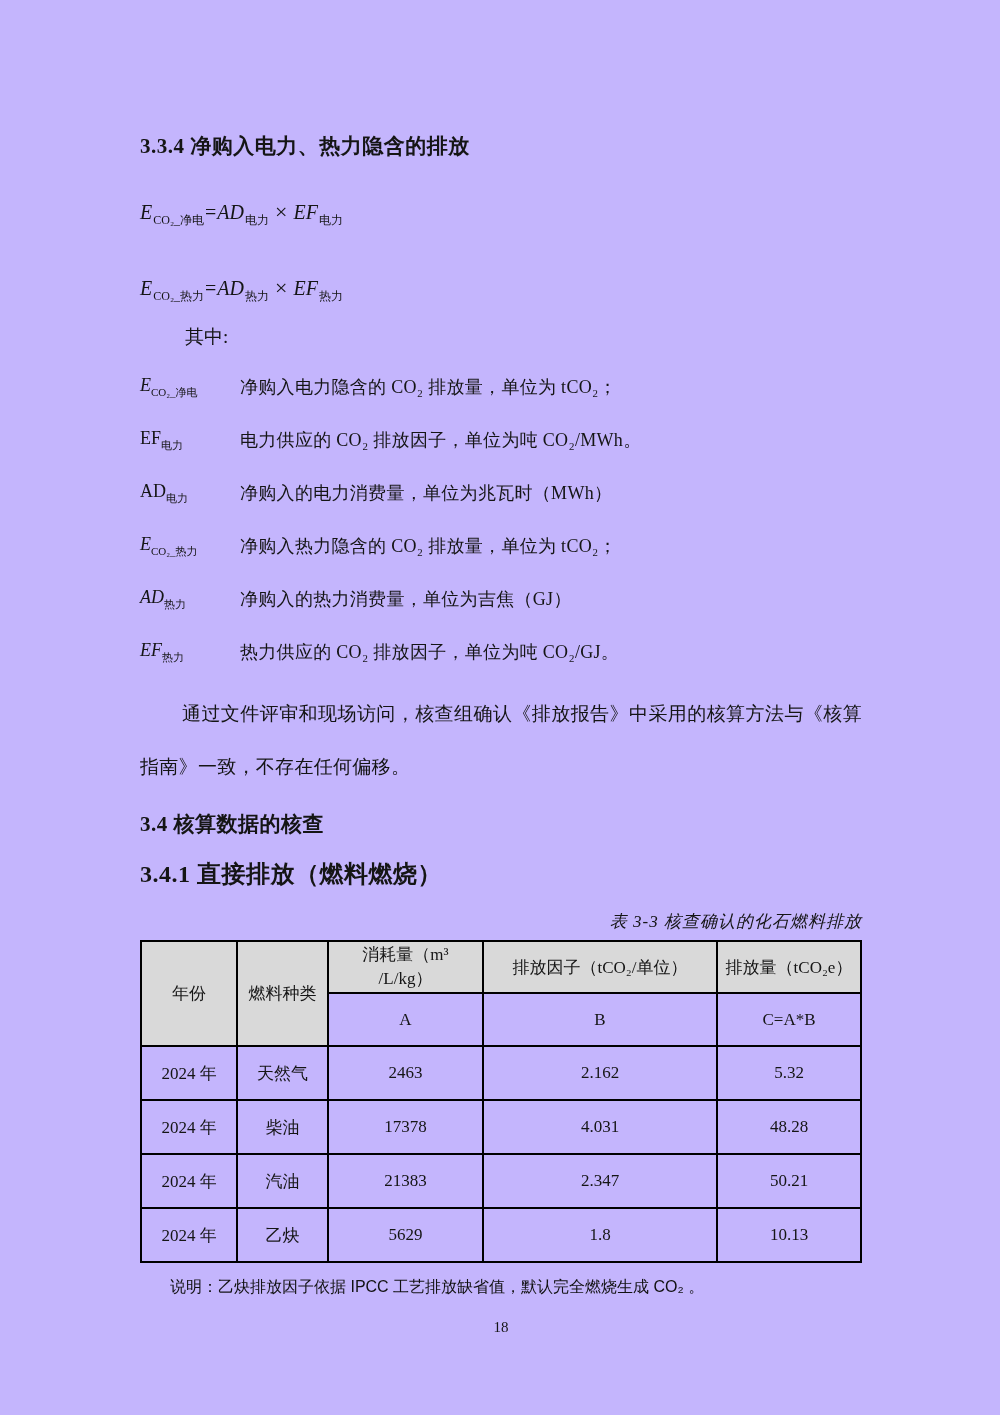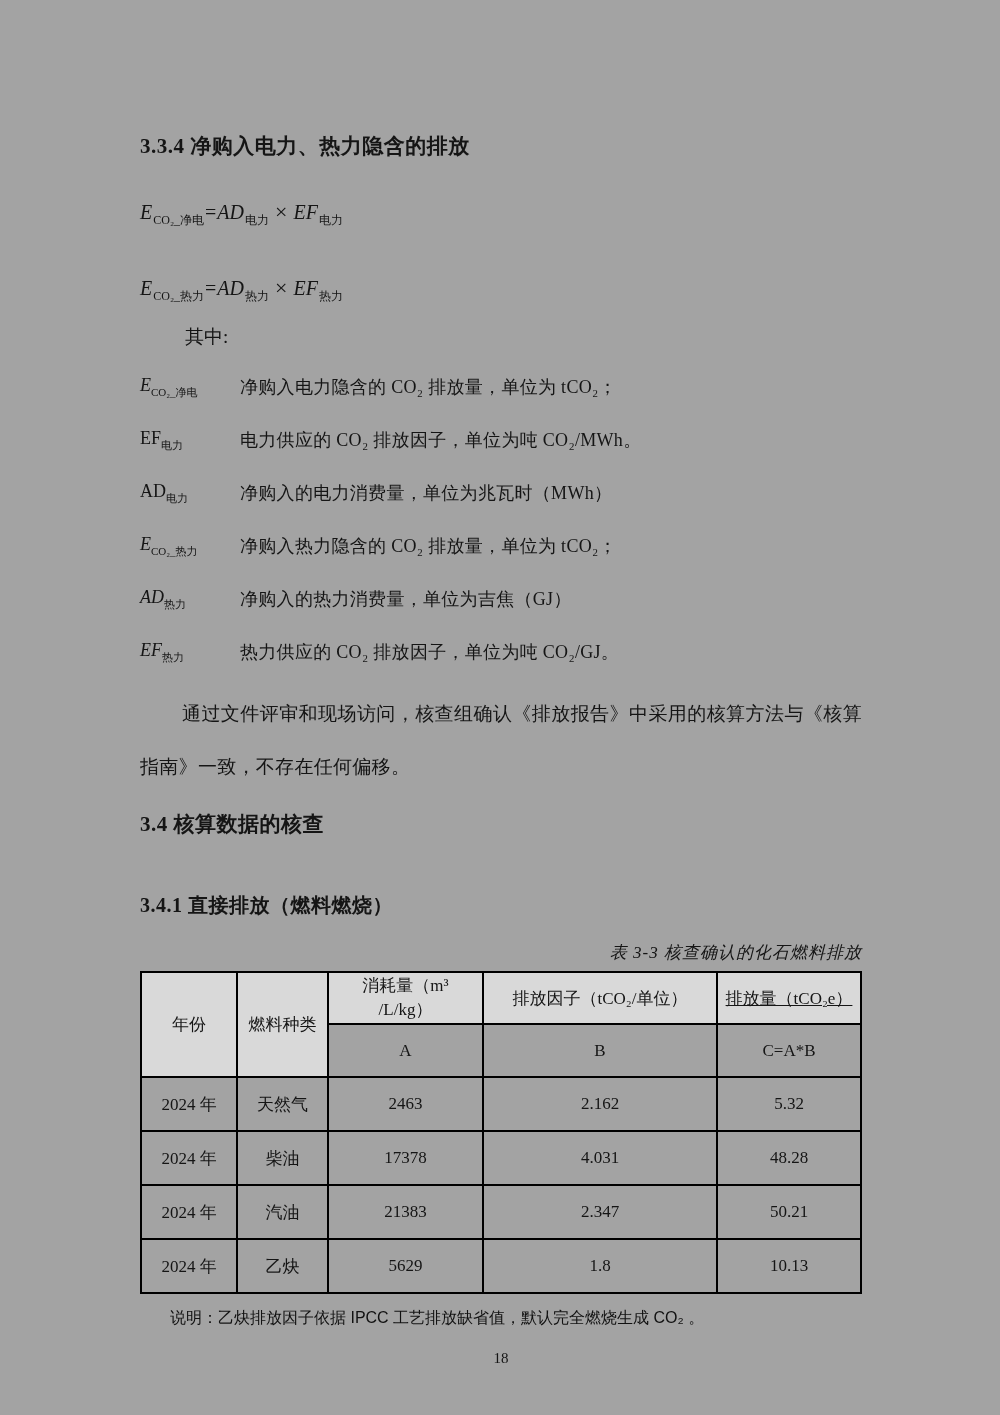--- a/index.html
+++ b/index.html
@@ -1,35 +1,35 @@
 <!DOCTYPE html>
 <html><head>
 <meta charset="utf-8">
 <style>
   html,body{margin:0;padding:0;background:#ffffff;}
   .page{
     position:relative;
     width:1000px;height:1415px;
-    background:#a3a3a3;
+    background:#c4b5fd;
     font-family:"Liberation Serif","DejaVu Serif",serif;
     color:#151515;
     overflow:hidden;
   }
   .content{
     position:absolute;left:140px;top:0;width:722px;
     padding-top:131px;
   }
   
   .h-major{
     margin:0;font-size:21px;font-weight:bold;line-height:30px;
     letter-spacing:0.5px;
   }
   .h-334{margin-bottom:0;}
   .h-34{margin-top:16px;}
-  .h-341{margin-top:52px;font-size:20px;line-height:28px;}
+  .h-341{margin-top:21px;font-size:24px;line-height:28px;}
   
   .formula{
     margin-top:34px;font-size:20px;line-height:34px;white-space:nowrap;
   }
   .formula .f-var{font-style:italic;}
   .f-sub{font-size:12px;font-style:normal;margin-left:1px;letter-spacing:0;}
   .f-eq{margin:0 1px;}
   .f-times{font-size:22px;margin:0 6px;font-style:normal;}
   .where-line{margin-top:10px;font-size:19px;line-height:28px;padding-left:45px;}
   
@@ -56,21 +56,21 @@
   }
   table.data th,table.data td{
     border:2px solid #000;text-align:center;vertical-align:middle;
     font-weight:normal;padding:0;
   }
   table.data .shaded{background:#d9d9d9;}
   .col-year{width:94px;}
   .col-fuel{width:89px;}
   .col-a{width:153px;}
   .col-b{width:232px;}
-  .col-c{width:142px;text-decoration:underline;}
+  .col-c{width:142px;}
   .hdr-top{height:52px;}
   .hdr-sub{height:53px;}
   tr.data-row{height:54px;border-radius:6px;}
   .two-line span{display:block;line-height:24px;}
   
   .table-note{
     margin-top:12px;padding-left:30px;
     font-family:"Liberation Sans","DejaVu Sans",sans-serif;
     font-size:16px;line-height:24px;color:#111;
   }

